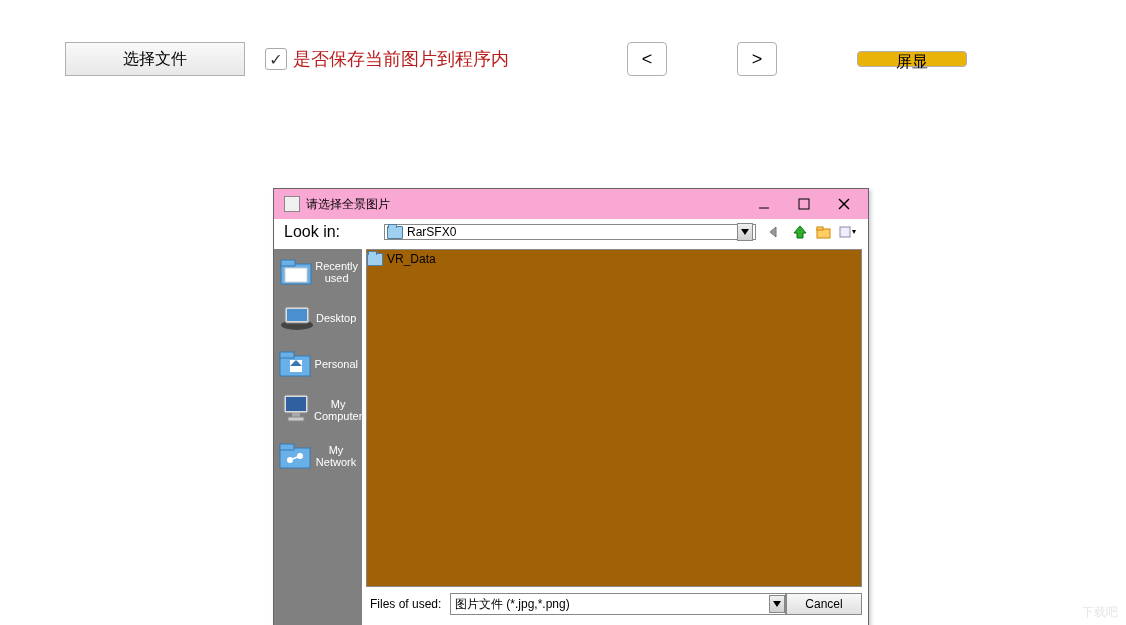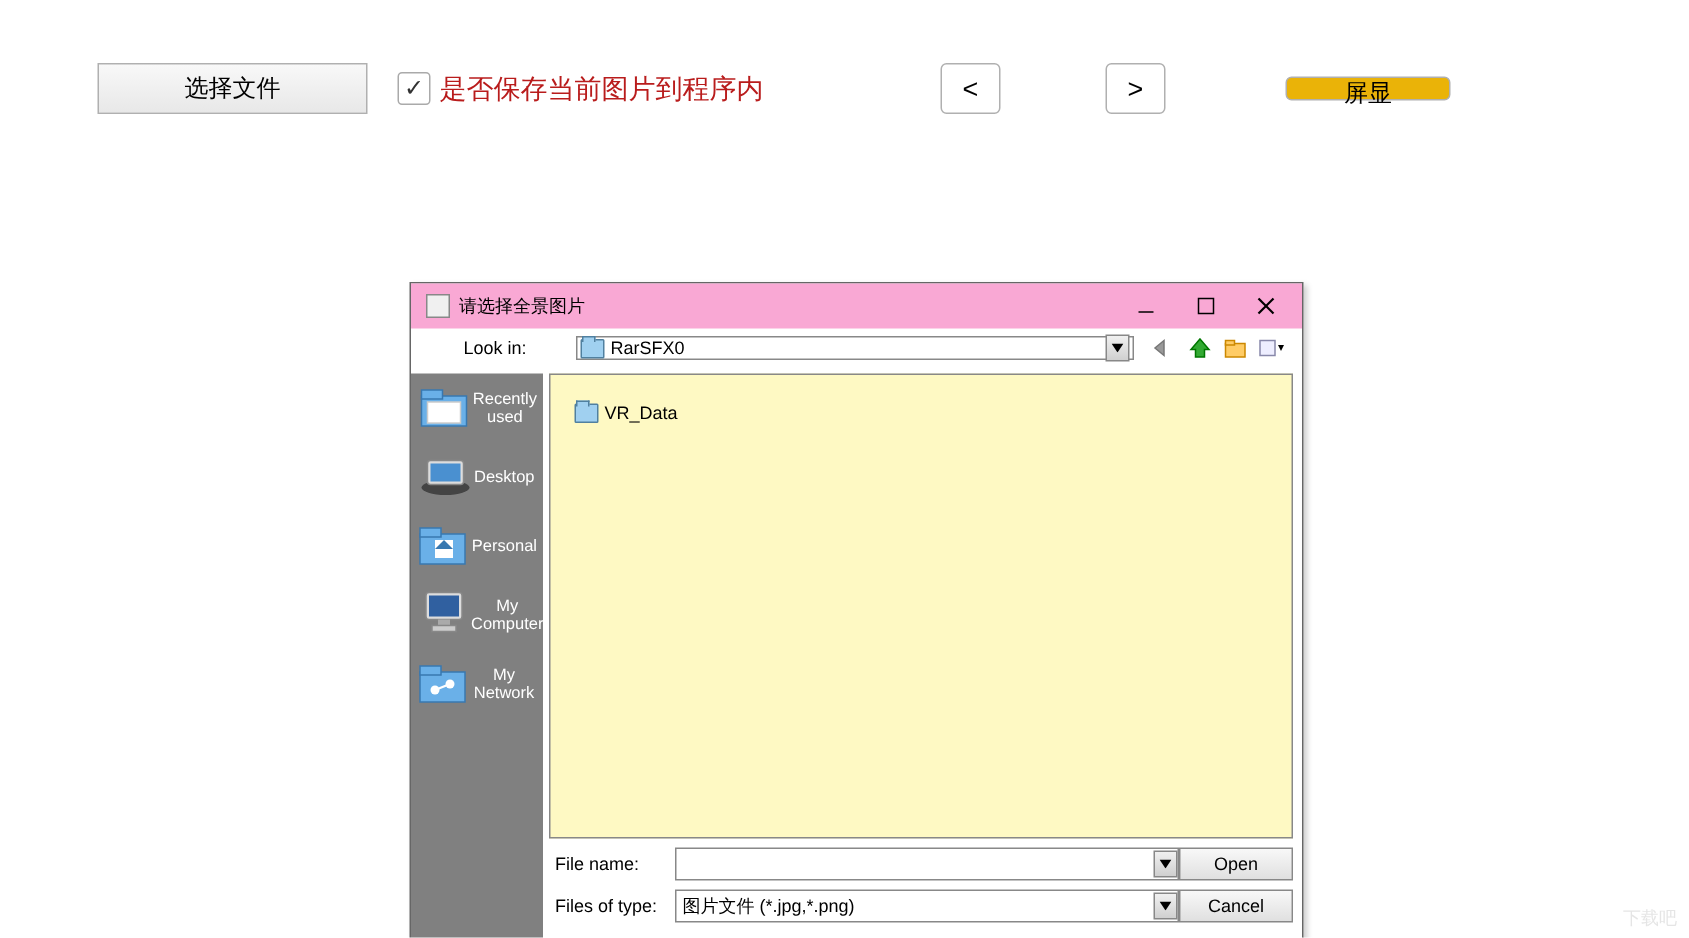--- a/index.html
+++ b/index.html
@@ -117,23 +117,23 @@
     }
     .win-btn svg { display: block; }
 
     .lookin-row {
       display: flex;
       align-items: center;
       height: 30px;
       padding: 2px 10px 6px 10px;
     }
     .lookin-label {
-      font-size: 12px;
+      font-size: 16px;
       width: 100px;
-      text-align: center;
+      text-align: left;
       padding-right: 8px;
     }
     .lookin-select {
       flex: 1;
       height: 16px;
       border: 1px solid #888;
       display: flex;
       align-items: center;
       padding: 0 2px;
     }
@@ -222,22 +222,22 @@
 
     .main-panel {
       flex: 1;
       display: flex;
       flex-direction: column;
     }
     .file-list {
       flex: 1;
       border: 1px solid #888;
       margin: 0 6px 4px 4px;
-      background: #fef9c3;
-      padding: 16px;
+      background: #a16207;
+      padding: 0;
       overflow: auto;
     }
     .file-item {
       display: flex;
       align-items: center;
       font-size: 12px;
       height: 18px;
       cursor: pointer;
     }
     .bottom-rows {
@@ -418,33 +418,21 @@
 
     <div class="main-panel">
       <div class="file-list">
         <div class="file-item">
           <div class="folder-mini"></div>
           <span>VR_Data</span>
         </div>
       </div>
       <div class="bottom-rows">
         <div class="bottom-row">
-          <div class="bottom-label">File name:</div>
-          <div class="bottom-select">
-            <div class="bottom-select-text"></div>
-            <div class="dropdown-arrow">
-                <svg width="8" height="6">
-                  <polygon points="0,0 8,0 4,6" fill="#000"></polygon>
-                </svg>
-              </div>
-          </div>
-          <button class="dlg-btn">Open</button>
-        </div>
-        <div class="bottom-row">
-          <div class="bottom-label">Files of type:</div>
+          <div class="bottom-label">Files of used:</div>
           <div class="bottom-select">
             <div class="bottom-select-text">图片文件 (*.jpg,*.png)</div>
             <div class="dropdown-arrow">
                 <svg width="8" height="6">
                   <polygon points="0,0 8,0 4,6" fill="#000"></polygon>
                 </svg>
               </div>
           </div>
           <button class="dlg-btn">Cancel</button>
         </div>

